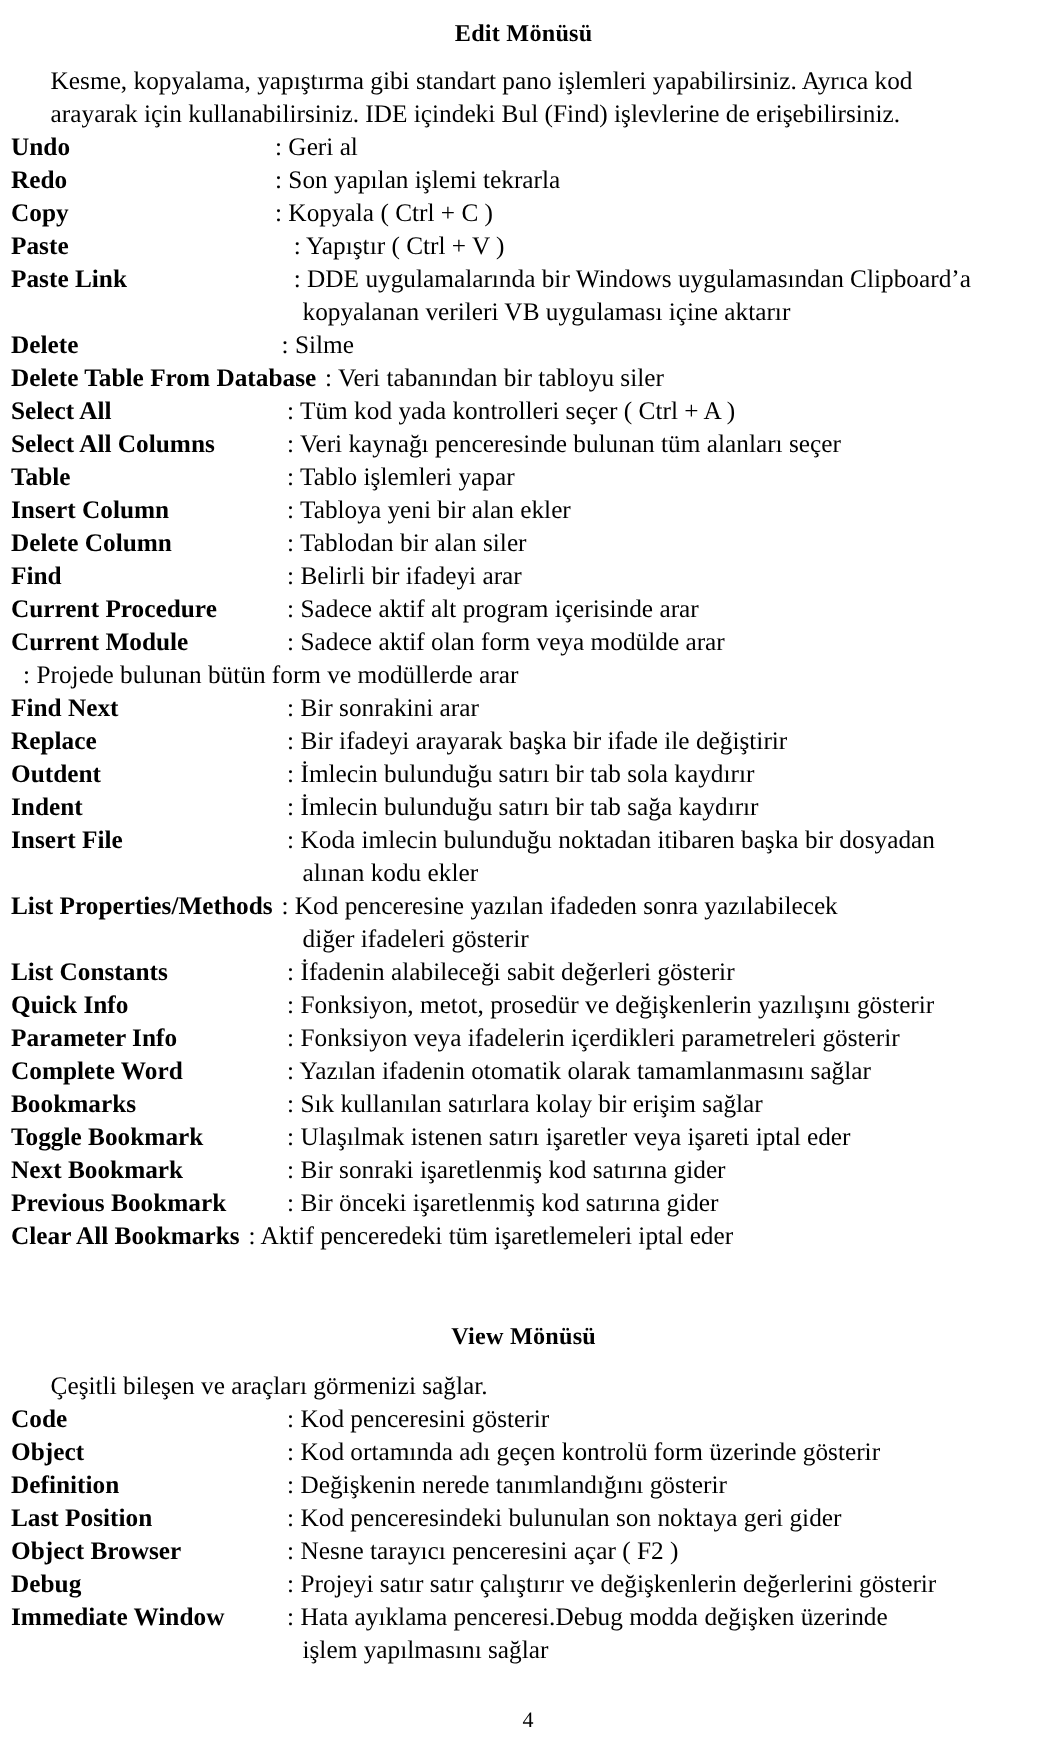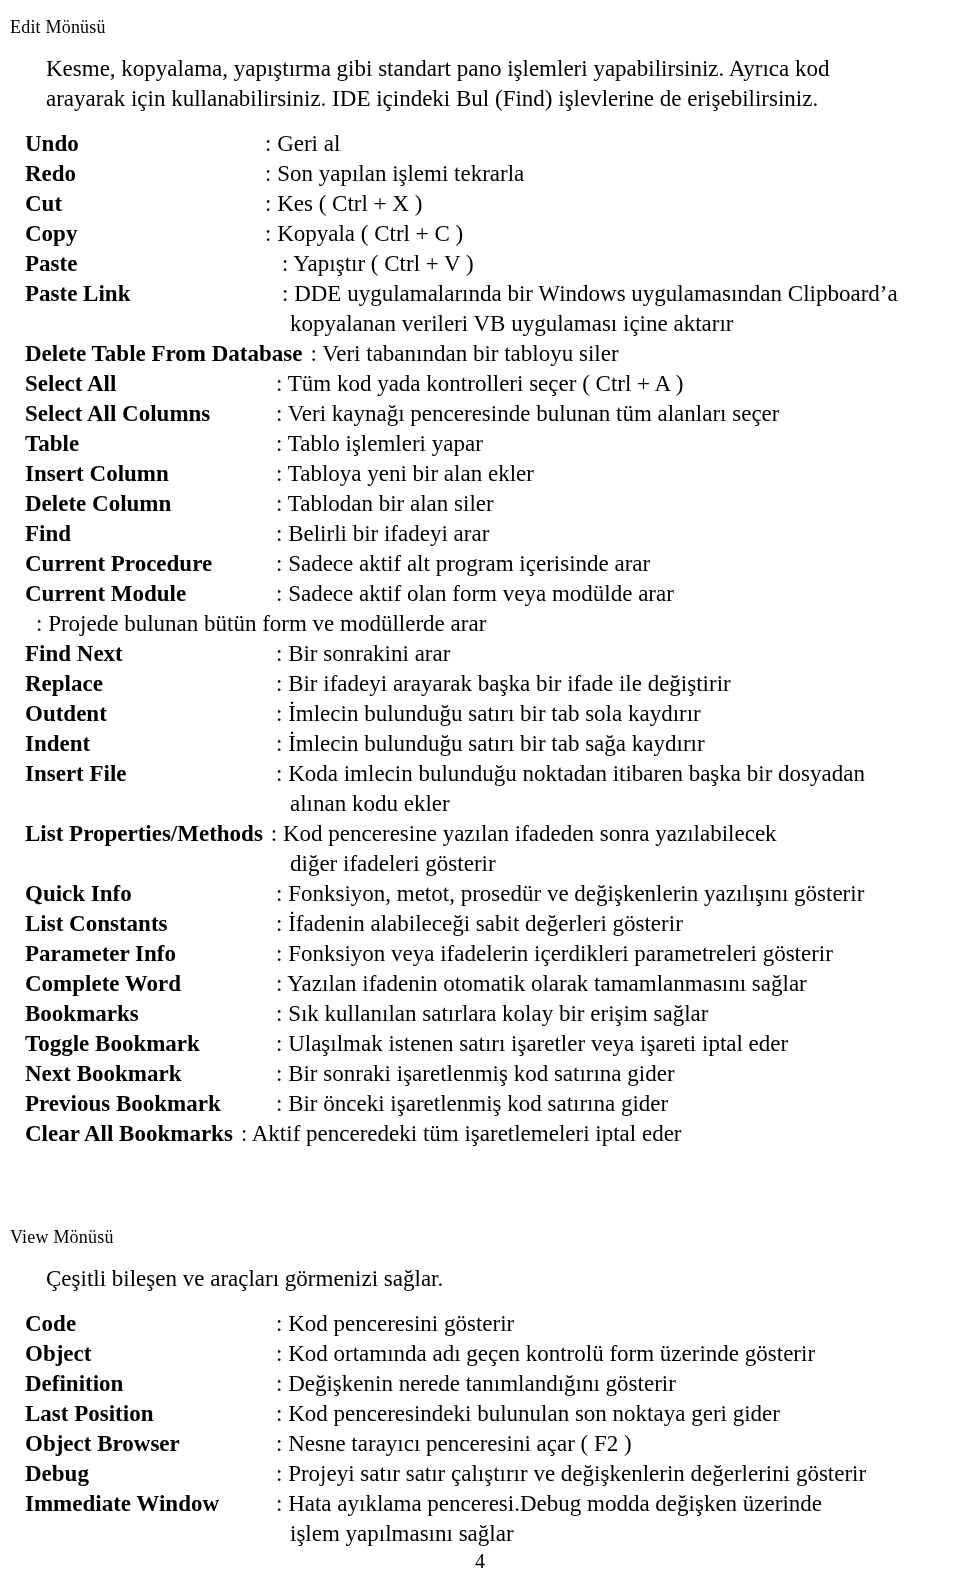--- a/index.html
+++ b/index.html
@@ -17,36 +17,37 @@
   }
   .page {
     position: relative;
     width: 960px;
     height: 1579px;
     box-sizing: border-box;
     padding: 0 18px 0 10px;
   }
 
   .section-title {
-    font-weight: normal;
-    font-size: 18px;
+    text-align: center;
+    font-weight: bold;
+    font-size: 22px;
     line-height: 30px;
     letter-spacing: 0.2px;
   }
 
   .intro {
     font-size: 23px;
     line-height: 30px;
     text-align: left;
     margin: 0;
   }
   .intro .ln { display: block; white-space: nowrap; margin-left: 36px; }
 
   .entries {
-    margin: 15px;
+    margin: 0;
     padding: 0;
   }
 
   .row {
     display: flex;
     align-items: flex-start;
     font-size: 23px;
     line-height: 30px;
     white-space: nowrap;
   }
@@ -101,41 +102,41 @@
     <div class="row">
       <span class="term">Undo</span>
       <span class="desc">: Geri al</span>
     </div>
 
     <div class="row">
       <span class="term">Redo</span>
       <span class="desc">: Son yapılan işlemi tekrarla</span>
     </div>
 
-    <div class="row">
-      <span class="term">Cut</span>
-      <span class="desc">: Kes ( Ctrl + X )</span>
-    </div>
 
     <div class="row">
       <span class="term">Copy</span>
       <span class="desc">: Kopyala ( Ctrl + C )</span>
     </div>
 
     <div class="row shift">
       <span class="term">Paste</span>
       <span class="desc">: Yapıştır ( Ctrl + V )</span>
     </div>
 
     <div class="row shift">
       <span class="term">Paste Link</span>
       <span class="desc">: DDE uygulamalarında bir Windows uygulamasından Clipboard’a</span>
     </div>
     <div class="cont">kopyalanan verileri VB uygulaması içine aktarır</div>
 
+    <div class="row shift3">
+      <span class="term">Delete</span>
+      <span class="desc">: Silme</span>
+    </div>
 
     <div class="row wide">
       <span class="term">Delete Table From Database</span>
       <span class="desc">: Veri tabanından bir tabloyu siler</span>
     </div>
 
     <div class="row shift2">
       <span class="term">Select All</span>
       <span class="desc">: Tüm kod yada kontrolleri seçer  ( Ctrl + A )</span>
     </div>
@@ -206,27 +207,27 @@
     </div>
     <div class="cont">alınan kodu ekler</div>
 
     <div class="row wide">
       <span class="term">List Properties/Methods</span>
       <span class="desc">: Kod penceresine yazılan ifadeden sonra yazılabilecek</span>
     </div>
     <div class="cont">diğer ifadeleri gösterir</div>
 
     <div class="row shift2">
+      <span class="term">List Constants</span>
+      <span class="desc">: İfadenin alabileceği sabit değerleri gösterir</span>
+    </div>
+
+    <div class="row shift2">
       <span class="term">Quick Info</span>
       <span class="desc">: Fonksiyon, metot, prosedür ve değişkenlerin yazılışını gösterir</span>
-    </div>
-
-    <div class="row shift2">
-      <span class="term">List Constants</span>
-      <span class="desc">: İfadenin alabileceği sabit değerleri gösterir</span>
     </div>
 
     <div class="row shift2">
       <span class="term">Parameter Info</span>
       <span class="desc">: Fonksiyon veya ifadelerin içerdikleri parametreleri gösterir</span>
     </div>
 
     <div class="row shift2">
       <span class="term">Complete Word</span>
       <span class="desc">: Yazılan ifadenin otomatik olarak tamamlanmasını sağlar</span>

